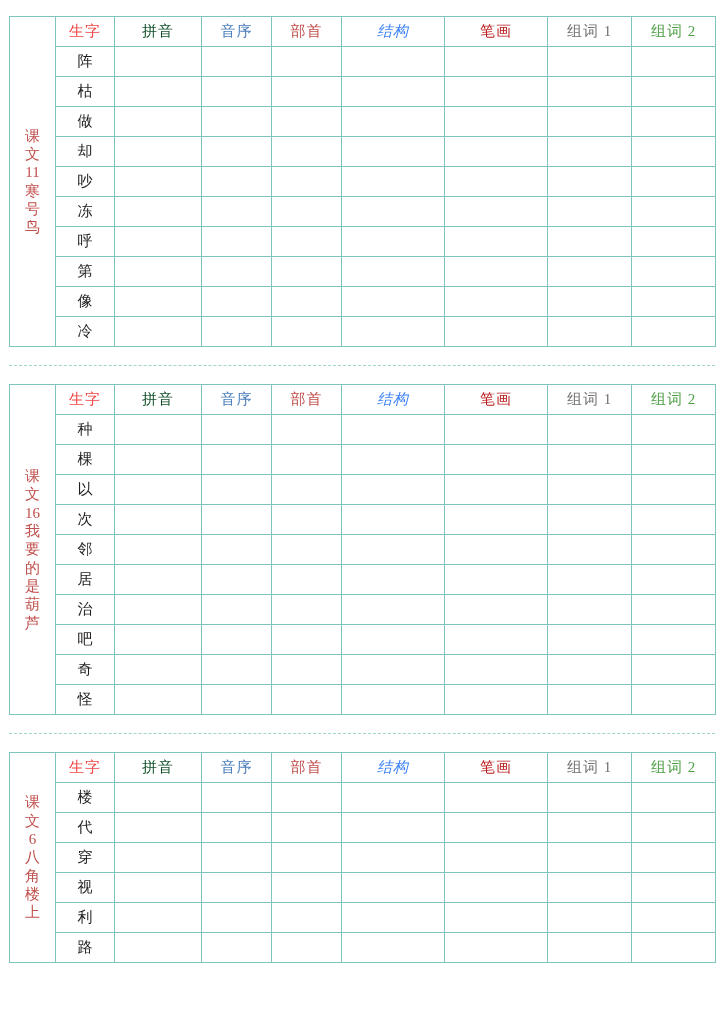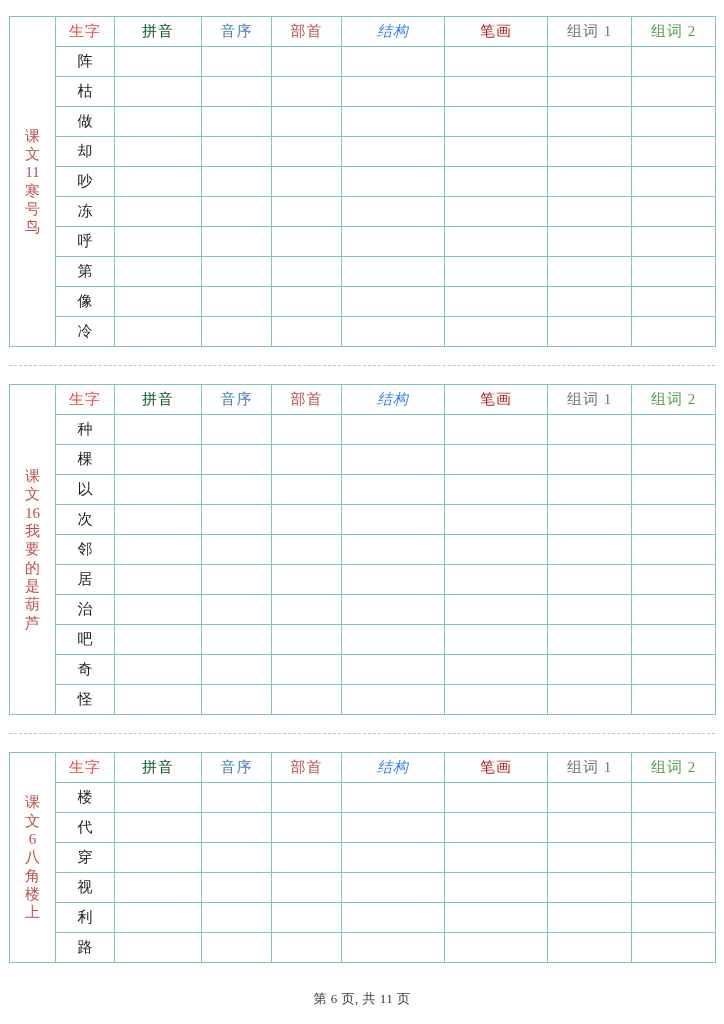--- a/index.html
+++ b/index.html
@@ -484,15 +484,14 @@
           <td></td>
           <td></td>
           <td></td>
           <td></td>
           <td></td>
         </tr>
       </tbody>
     </table>
   </div>
 
-  <div class="footer">第 6 页, 共 11 页</div>
 
 </div>
 
 </body></html>

